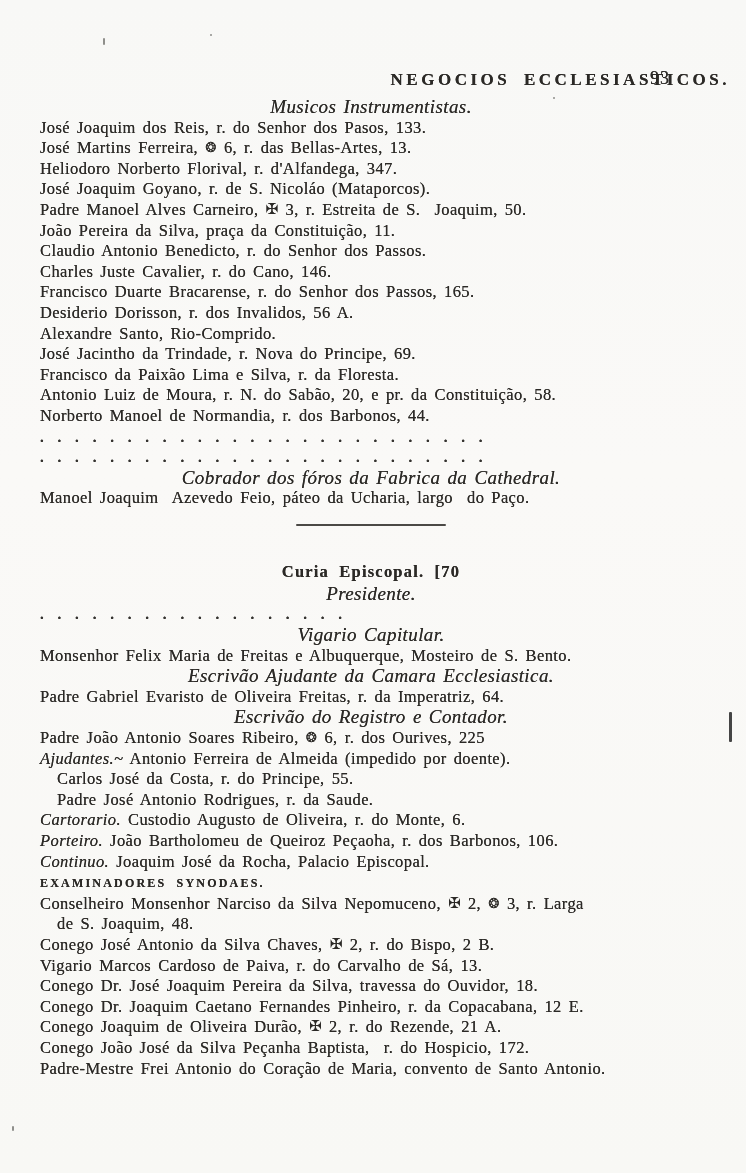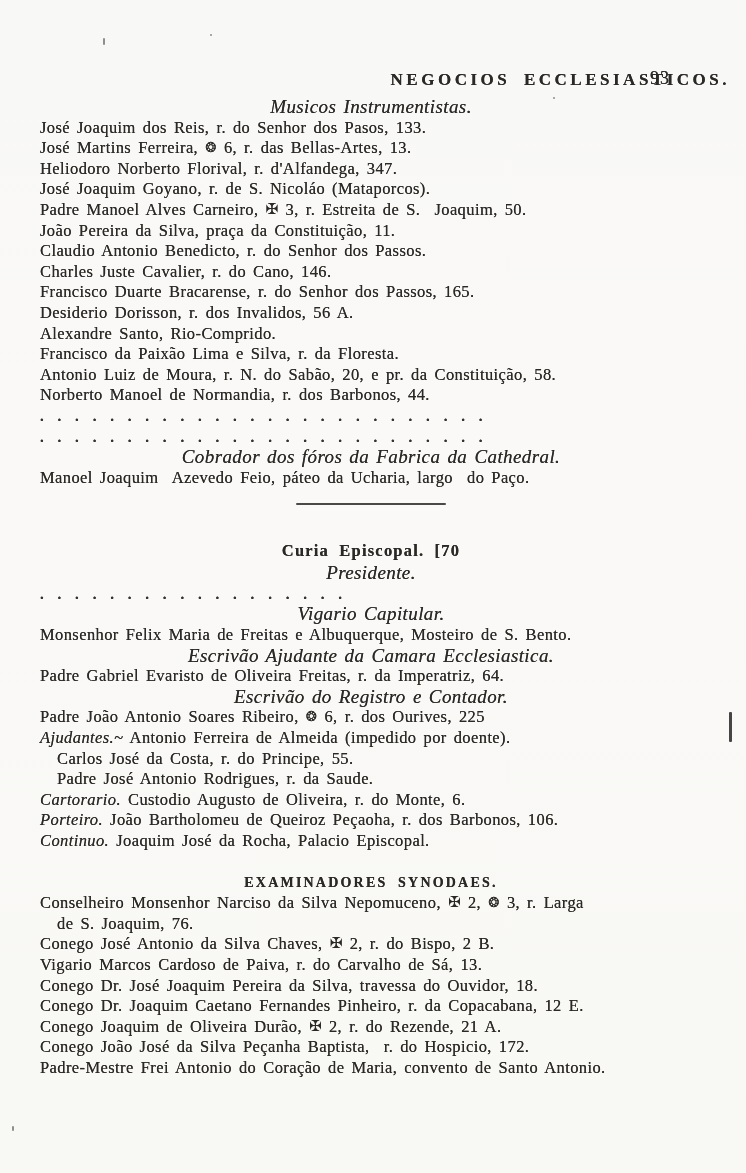--- a/index.html
+++ b/index.html
@@ -12,21 +12,21 @@
     text-shadow:0 0 .5px rgba(43,41,38,.85);
   }
   .header{position:relative;padding-top:70px;text-align:right;}
   .title{font-weight:700;font-size:17px;letter-spacing:3.5px;word-spacing:6px;display:inline-block;transform:translateX(-16px);}
   .pagenum{position:absolute;right:76px;top:68px;font-size:18px;letter-spacing:1px;}
   .body{padding:7px 44px 0 40px;}
   .line{font-size:16.5px;line-height:20.6px;white-space:pre;letter-spacing:.4px;word-spacing:2.5px;}
   .indent{padding-left:17px;}
   .h-italic{font-style:italic;text-align:center;font-size:19px;line-height:20.6px;letter-spacing:.4px;word-spacing:2px;}
   .h-bold{font-weight:700;text-align:center;font-size:16.5px;line-height:25px;letter-spacing:1.2px;word-spacing:5px;margin-top:33px;}
-  .h-caps{text-align:center;font-size:14px;font-weight:700;letter-spacing:2.2px;word-spacing:5px;line-height:20.6px;margin-top:21px;}
+  .h-caps{font-size:12px;font-weight:700;letter-spacing:2.2px;word-spacing:5px;line-height:20.6px;margin-top:1px;}
   .dots{font-size:15px;font-weight:700;line-height:20.6px;letter-spacing:13.8px;white-space:nowrap;overflow:hidden;color:#34322f;}
   .rule{width:150px;height:2px;background:#4b4946;margin:15px auto 9px auto;border-radius:1px;}
   .it{font-style:italic;font-family:Liberation Serif, serif;}
   .sym{font-family:"DejaVu Sans",sans-serif;font-size:13.5px;display:inline-block;transform:translateY(-1px);}
   .sym.cross{font-size:15px;}
   
   .mark-vline{position:absolute;left:729px;top:712px;width:3px;height:30px;background:#454545;border-radius:1px;}
   .speck{position:absolute;background:#8f8f8b;border-radius:1px;}
   .speck.s1{left:103px;top:38px;width:2px;height:7px;}
   .speck.s2{left:210px;top:34px;width:2px;height:2px;}
@@ -47,20 +47,21 @@
       <div class="line">José Martins Ferreira, <span class="sym medal">❂</span> 6, r. das Bellas-Artes, 13.</div>
       <div class="line">Heliodoro Norberto Florival, r. d'Alfandega, 347.</div>
       <div class="line">José Joaquim Goyano, r. de S. Nicoláo (Mataporcos).</div>
       <div class="line">Padre Manoel Alves Carneiro, <span class="sym cross">✠</span> 3, r. Estreita de S.  Joaquim, 50.</div>
       <div class="line">João Pereira da Silva, praça da Constituição, 11.</div>
       <div class="line">Claudio Antonio Benedicto, r. do Senhor dos Passos.</div>
       <div class="line">Charles Juste Cavalier, r. do Cano, 146.</div>
       <div class="line">Francisco Duarte Bracarense, r. do Senhor dos Passos, 165.</div>
       <div class="line">Desiderio Dorisson, r. dos Invalidos, 56 A.</div>
       <div class="line">Alexandre Santo, Rio-Comprido.</div>
+      <div class="line">José Jacintho da Trindade, r. Nova do Principe, 69.</div>
       <div class="line">Francisco da Paixão Lima e Silva, r. da Floresta.</div>
       <div class="line">Antonio Luiz de Moura, r. N. do Sabão, 20, e pr. da Constituição, 58.</div>
       <div class="line">Norberto Manoel de Normandia, r. dos Barbonos, 44.</div>
       <div class="dots">..........................</div>
       <div class="dots">..........................</div>
       <div class="h-italic">Cobrador dos fóros da Fabrica da Cathedral.</div>
       <div class="line">Manoel Joaquim  Azevedo Feio, páteo da Ucharia, largo  do Paço.</div>
       <div class="rule"></div>
       <div class="h-bold">Curia Episcopal. [70</div>
       <div class="h-italic">Presidente.</div>
@@ -72,21 +73,21 @@
       <div class="h-italic">Escrivão do Registro e Contador.</div>
       <div class="line">Padre João Antonio Soares Ribeiro, <span class="sym medal">❂</span> 6, r. dos Ourives, 225</div>
       <div class="line"><span class="it">Ajudantes.</span>~ Antonio Ferreira de Almeida (impedido por doente).</div>
       <div class="line indent">Carlos José da Costa, r. do Principe, 55.</div>
       <div class="line indent">Padre José Antonio Rodrigues, r. da Saude.</div>
       <div class="line"><span class="it">Cartorario.</span> Custodio Augusto de Oliveira, r. do Monte, 6.</div>
       <div class="line"><span class="it">Porteiro.</span> João Bartholomeu de Queiroz Peçaoha, r. dos Barbonos, 106.</div>
       <div class="line"><span class="it">Continuo.</span> Joaquim José da Rocha, Palacio Episcopal.</div>
       <div class="h-caps">EXAMINADORES SYNODAES.</div>
       <div class="line">Conselheiro Monsenhor Narciso da Silva Nepomuceno, <span class="sym cross">✠</span> 2, <span class="sym medal">❂</span> 3, r. Larga</div>
-      <div class="line indent">de S. Joaquim, 76.</div>
+      <div class="line indent">de S. Joaquim, 48.</div>
       <div class="line">Conego José Antonio da Silva Chaves, <span class="sym cross">✠</span> 2, r. do Bispo, 2 B.</div>
       <div class="line">Vigario Marcos Cardoso de Paiva, r. do Carvalho de Sá, 13.</div>
       <div class="line">Conego Dr. José Joaquim Pereira da Silva, travessa do Ouvidor, 18.</div>
       <div class="line">Conego Dr. Joaquim Caetano Fernandes Pinheiro, r. da Copacabana, 12 E.</div>
       <div class="line">Conego Joaquim de Oliveira Durão, <span class="sym cross">✠</span> 2, r. do Rezende, 21 A.</div>
       <div class="line">Conego João José da Silva Peçanha Baptista,  r. do Hospicio, 172.</div>
       <div class="line">Padre-Mestre Frei Antonio do Coração de Maria, convento de Santo Antonio.</div>
     </div>
   <div class="mark-vline"></div>
   <div class="speck s1"></div>

